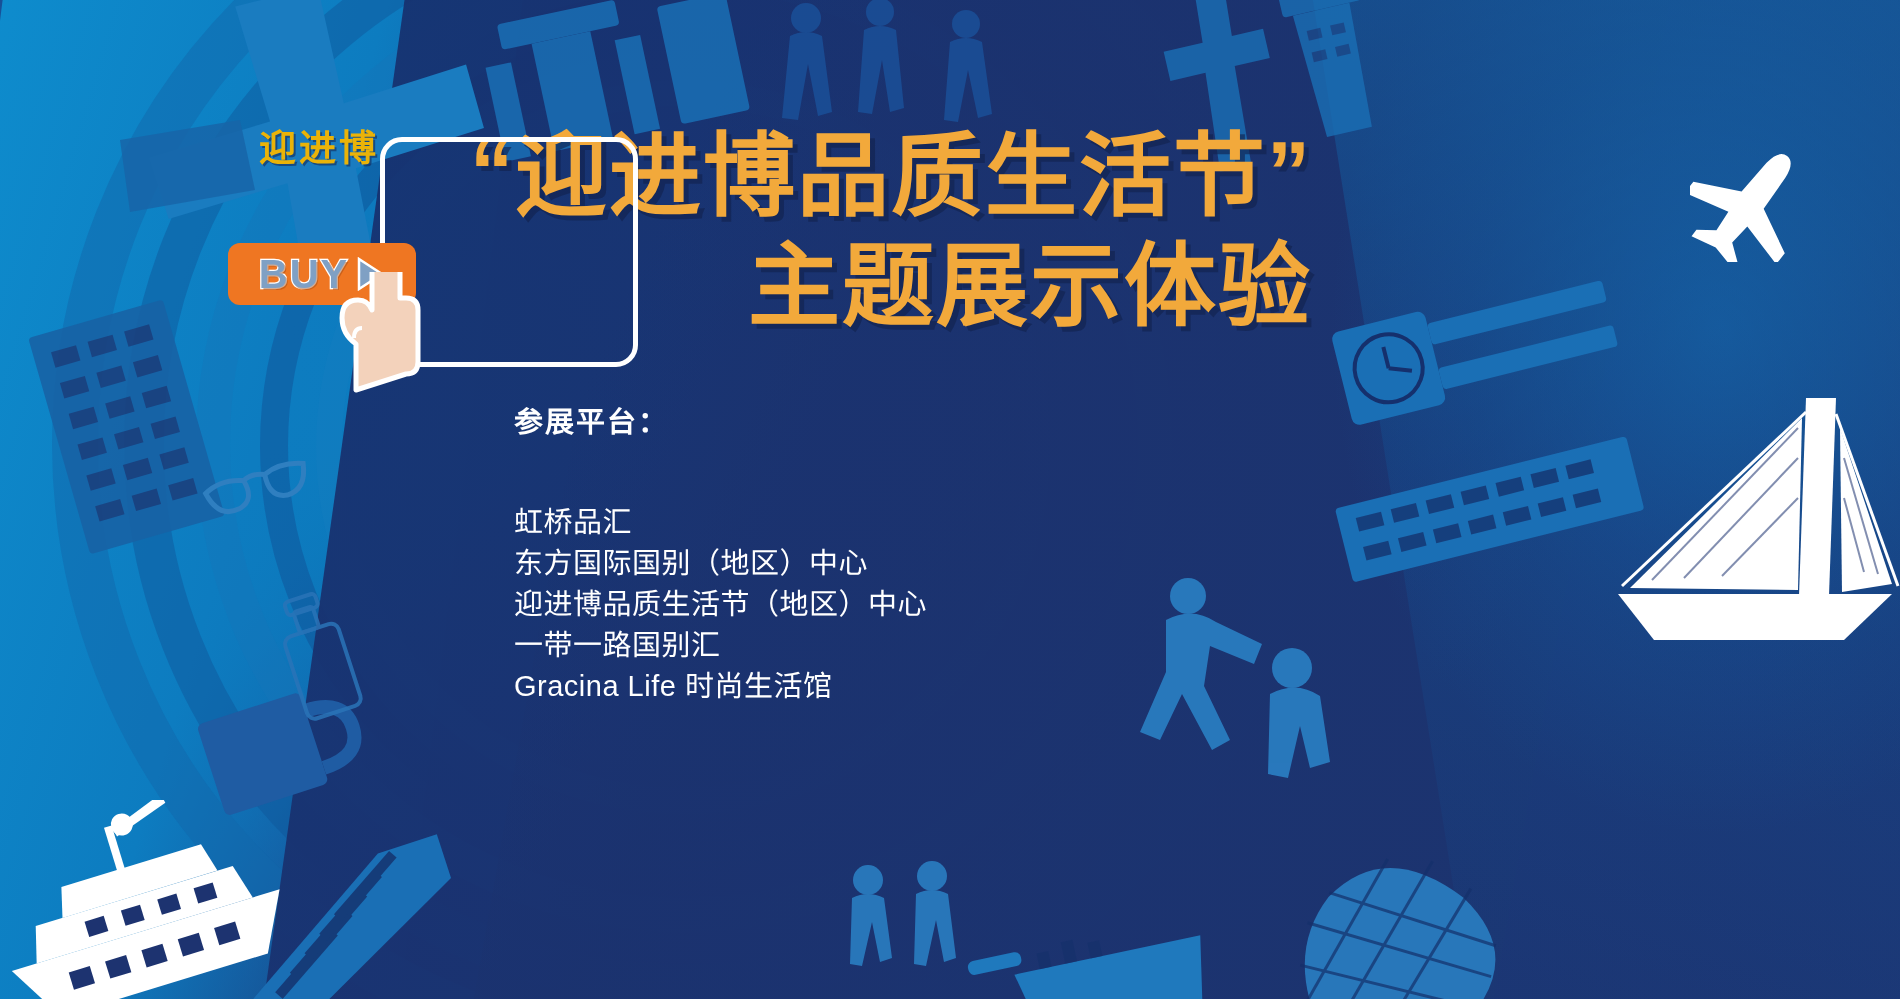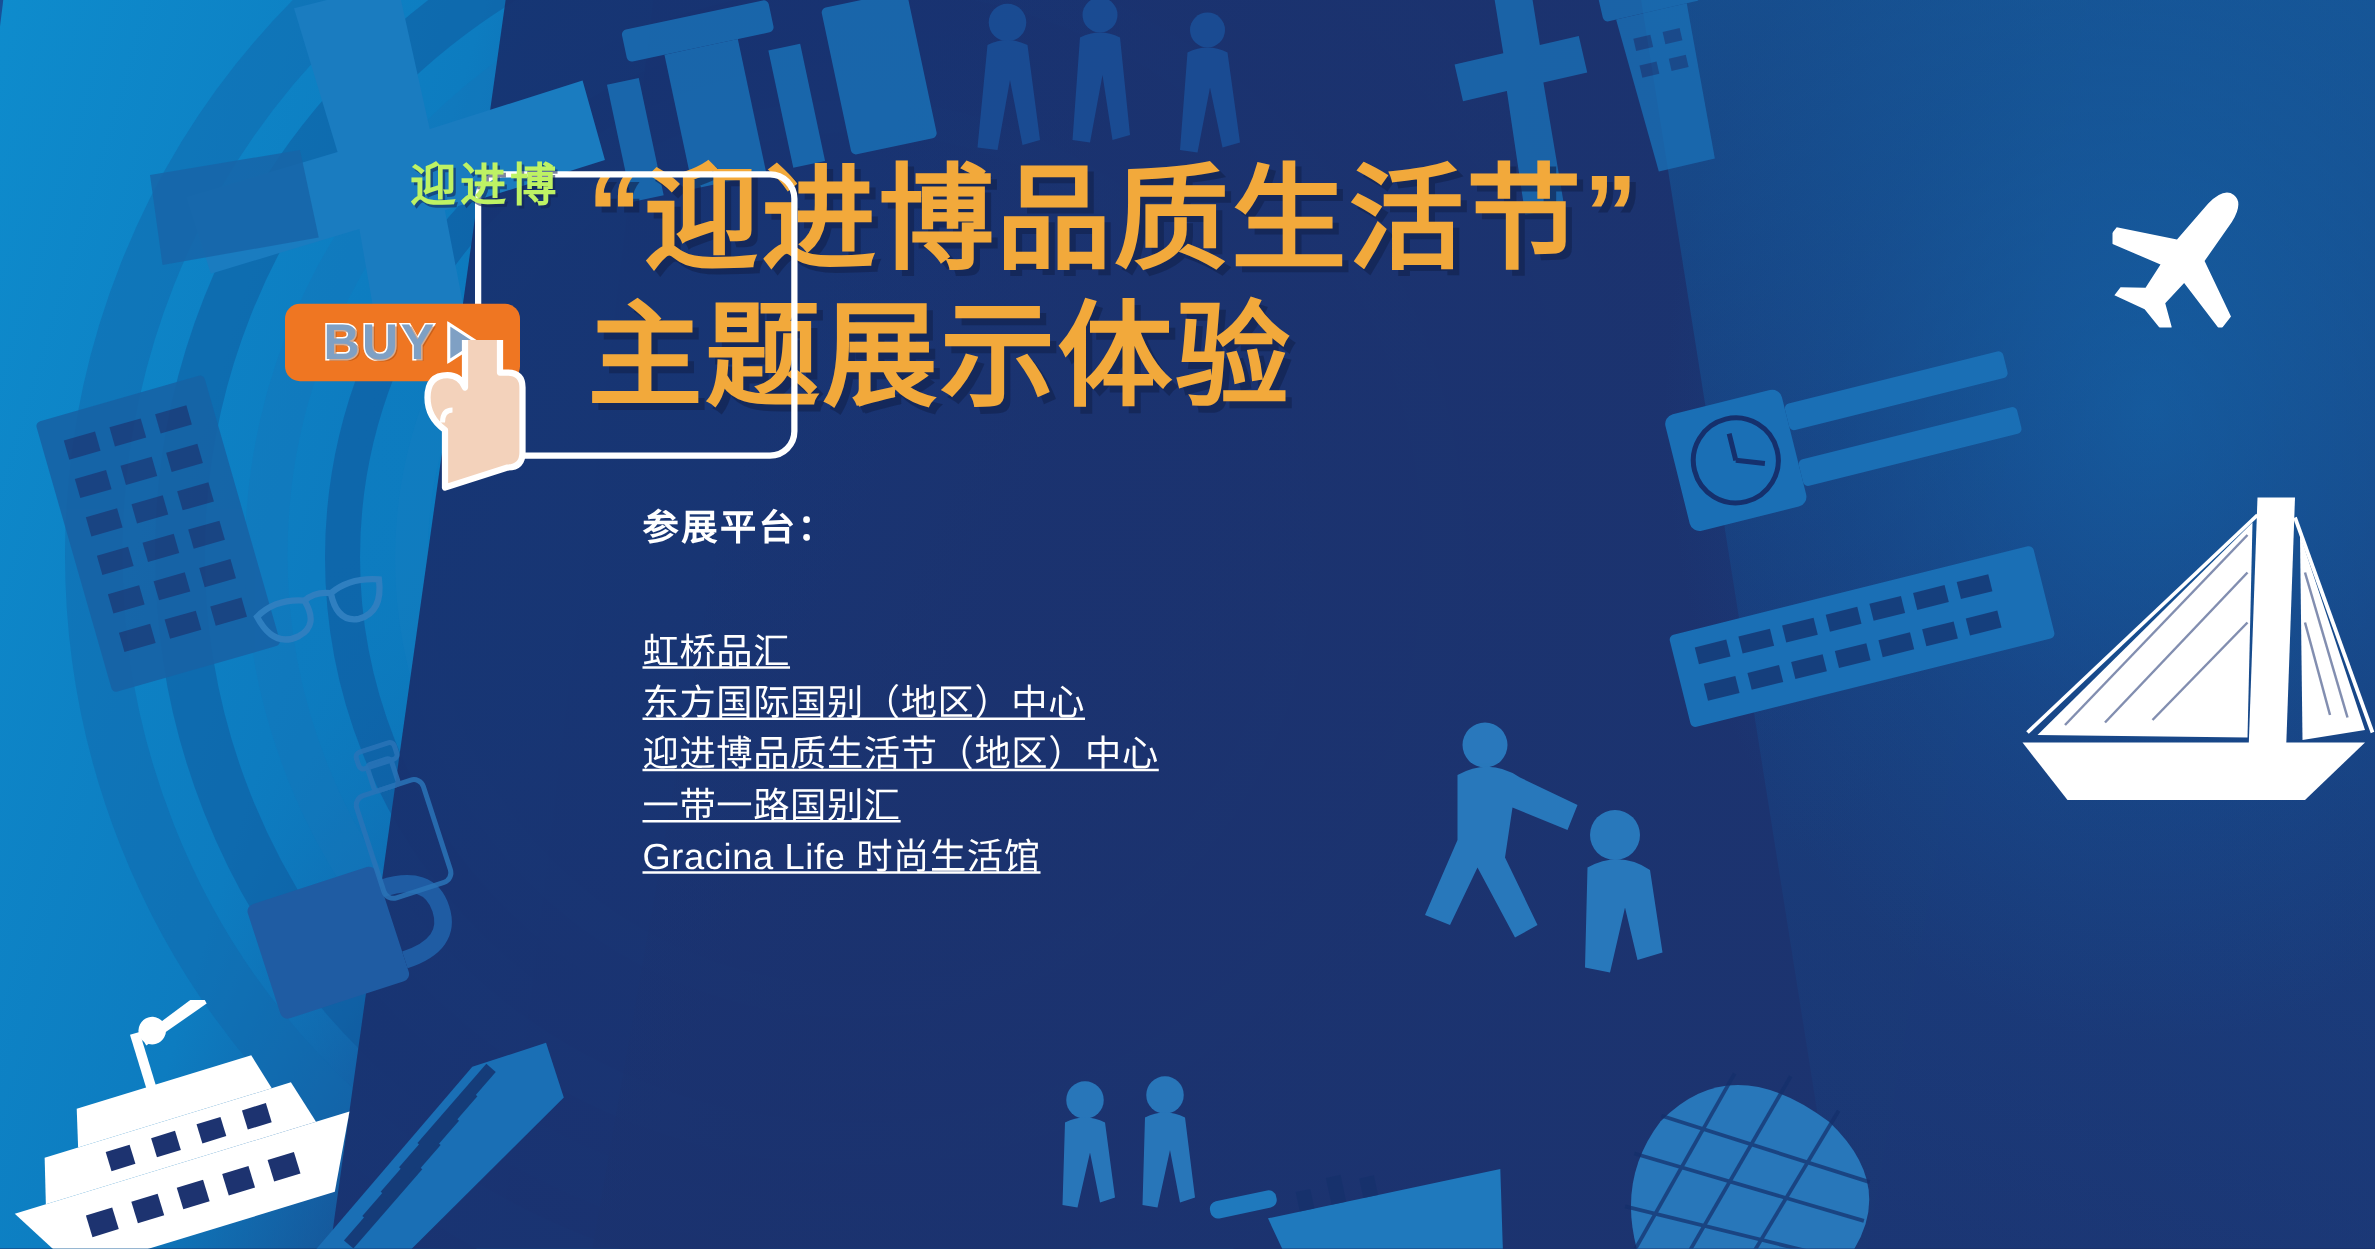--- a/index.html
+++ b/index.html
@@ -83,22 +83,22 @@
     position: absolute;
     left: 190px; top: 137px;
     width: 258px; height: 230px;
     border: 5px solid #ffffff;
     border-radius: 22px;
     z-index: 30;
   }
   .logo-line {
     position: absolute;
     left: 0; right: 0;
-    text-align: right;
-    color: #bef264;
+    text-align: center;
+    color: #eab308;
     font-weight: bold;
     letter-spacing: 3px;
     z-index: 33;
     text-shadow: 2px 2px 0 rgba(20,35,80,.55);
     white-space: nowrap;
   }
   .logo-line-1 { top: 118px; font-size: 37px; }
   .logo-line-2 { top: 186px; font-size: 37px; }
   .logo-wrap { position: absolute; left: 190px; top: 0; width: 258px; height: 420px; z-index: 33; }
 
@@ -133,37 +133,37 @@
     left: 470px; top: 128px;
     z-index: 25;
     color: #f2a93b;
     font-weight: bold;
     line-height: 1.06;
     letter-spacing: 2px;
     text-shadow: 5px 5px 0 rgba(18,34,78,.62);
     white-space: nowrap;
   }
   .headline .l1 { font-size: 92px; display: block; }
-  .headline .l2 { font-size: 92px; display: block; margin-top: 12px; }
+  .headline .l2 { font-size: 92px; display: block; margin-top: 12px; text-align: right; }
   .quote { font-size: 86px; vertical-align: top; line-height: 1; }
 
   
   .body-copy {
     position: absolute;
     left: 514px; top: 398px;
     z-index: 25;
     color: #ffffff;
   }
   .body-title {
     font-size: 29px;
     font-weight: bold;
     letter-spacing: 2px;
     margin-bottom: 62px;
   }
-  .platform-list { list-style: none; margin: 0; padding: 0; text-decoration: underline; }
+  .platform-list { list-style: none; margin: 0; padding: 0; }
   .platform-list li {
     font-size: 29px;
     line-height: 41px;
     letter-spacing: .5px;
     color: #ffffff;
     font-weight: 300;
     white-space: nowrap;
   }
 </style>
 </head>

